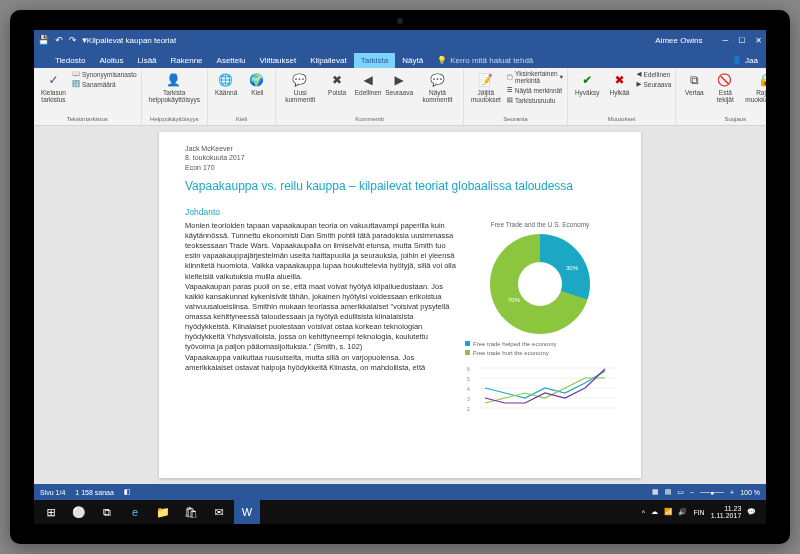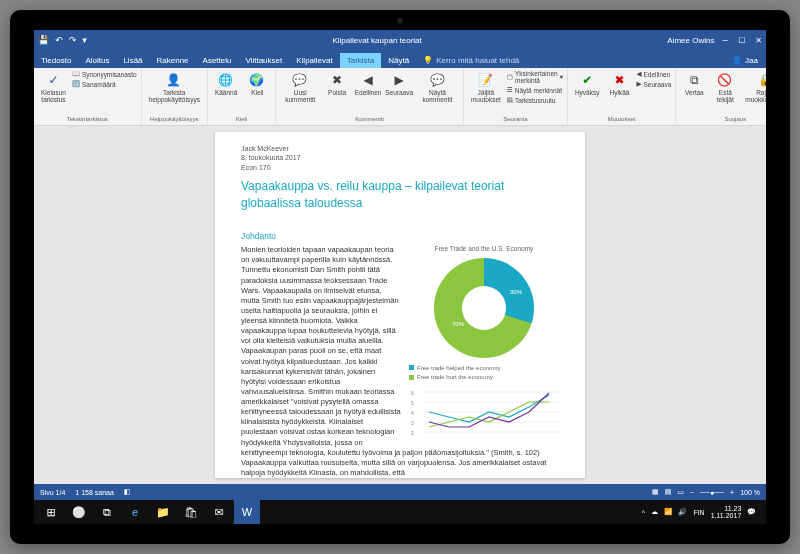--- a/index.html
+++ b/index.html
@@ -3,42 +3,42 @@
 <meta charset="utf-8">
 <style>
 *{margin:0;padding:0;box-sizing:border-box;font-family:"Segoe UI",Arial,sans-serif}
 body{background:#888;display:flex;align-items:center;justify-content:center;height:554px;overflow:hidden}
 .tablet{width:780px;height:534px;background:#000;border-radius:10px;padding:20px 24px;position:relative;box-shadow:0 4px 20px rgba(0,0,0,.4)}
 .camera{position:absolute;top:8px;left:50%;transform:translateX(-50%);width:6px;height:6px;background:#222;border-radius:50%}
 .screen{width:100%;height:100%;background:#fff;display:flex;flex-direction:column;overflow:hidden}
 .titlebar{background:#2b579a;color:#fff;height:20px;display:flex;align-items:center;font-size:8px;padding:0 4px}
 .titlebar .qat{display:flex;gap:6px;align-items:center}
 .titlebar .qat span{font-size:9px}
-.titlebar .title{flex:1;text-align:center}
-.titlebar .user{margin-right:8px}
+.titlebar .title{flex:1;text-align:left}
+.titlebar .user{margin-right:20px}
 .titlebar .winbtns{display:flex;gap:10px}
-.tabs{background:#2b579a;color:#fff;height:18px;display:flex;align-items:flex-end;font-size:8px;padding-left:0}
+.tabs{background:#2b579a;color:#fff;height:18px;display:flex;align-items:flex-end;font-size:8px;padding-left:14px}
 .tab{padding:3px 7px;cursor:pointer}
 .tab.active{background:#7dd3fc;color:#2b579a}
 .tellme{display:flex;align-items:center;gap:3px;padding:3px 7px;color:#c5d6f0}
 .sharebtn{margin-left:auto;padding:3px 8px;color:#fff;display:flex;align-items:center;gap:3px}
 .ribbon{background:#f3f3f3;height:58px;display:flex;border-bottom:1px solid #d4d4d4;font-size:7px;color:#444}
 .grp{display:flex;flex-direction:column;border-right:1px solid #e1e1e1;padding:2px 4px}
 .grp-body{flex:1;display:flex;gap:3px;align-items:flex-start}
 .grp-label{text-align:center;font-size:6px;color:#666;padding-bottom:1px}
 .rbtn{display:flex;flex-direction:column;align-items:center;padding:2px 3px;cursor:pointer;gap:1px;min-width:28px}
 .rbtn .ico{width:16px;height:16px;display:flex;align-items:center;justify-content:center;font-size:12px}
 .rbtn .lbl{font-size:6.5px;text-align:center;line-height:1.1}
 .rstack{display:flex;flex-direction:column;gap:2px;font-size:6.5px}
 .rstack div{display:flex;align-items:center;gap:2px;cursor:pointer}
 .doc-area{flex:1;background:#e6e6e6;overflow:auto;display:flex;justify-content:center;padding:6px 0}
-.page{background:#fff;width:370px;padding:12px 26px;box-shadow:0 1px 3px rgba(0,0,0,.2);font-size:7.5px;color:#333;line-height:1.35}
+.page{background:#fff;width:482px;padding:12px 26px;box-shadow:0 1px 3px rgba(0,0,0,.2);font-size:7.5px;color:#333;line-height:1.35}
 .page .meta{font-size:7px;color:#555;margin-bottom:6px}
 .page h1{color:#1ba8c4;font-size:12px;font-weight:400;margin:4px 0 6px}
-.page h2{color:#1ba8c4;font-size:8.5px;font-weight:400;margin:20px 0 3px}
+.page h2{color:#1ba8c4;font-size:8.5px;font-weight:400;margin:12px 0 3px}
 .body-wrap{position:relative}
 .chart-box{float:right;width:150px;margin:0 0 4px 8px;font-size:6.5px;color:#666}
 .chart-title{text-align:center;margin-bottom:4px}
 .donut{width:100px;height:100px;border-radius:50%;margin:0 auto 6px;background:conic-gradient(#1ba8c4 0 30%,#8cc63f 30% 100%);position:relative}
 .donut::after{content:"";position:absolute;inset:28px;background:#fff;border-radius:50%}
 .donut .v1{position:absolute;top:30px;right:12px;color:#fff;font-size:6px;z-index:1}
 .donut .v2{position:absolute;bottom:30px;left:18px;color:#fff;font-size:6px;z-index:1}
 .legend{font-size:6px}
 .legend div{display:flex;align-items:center;gap:3px;margin:1px 0}
 .sq{width:5px;height:5px}

